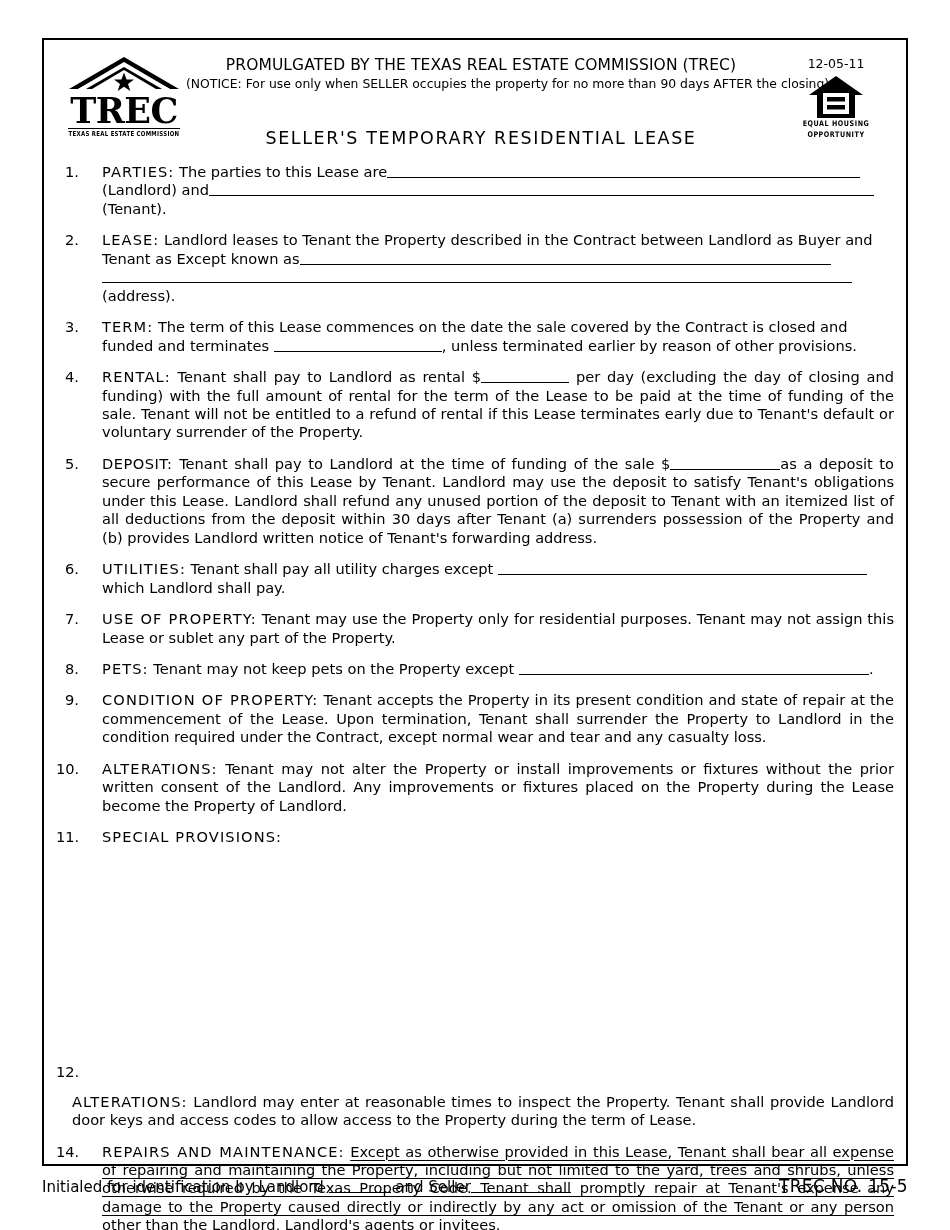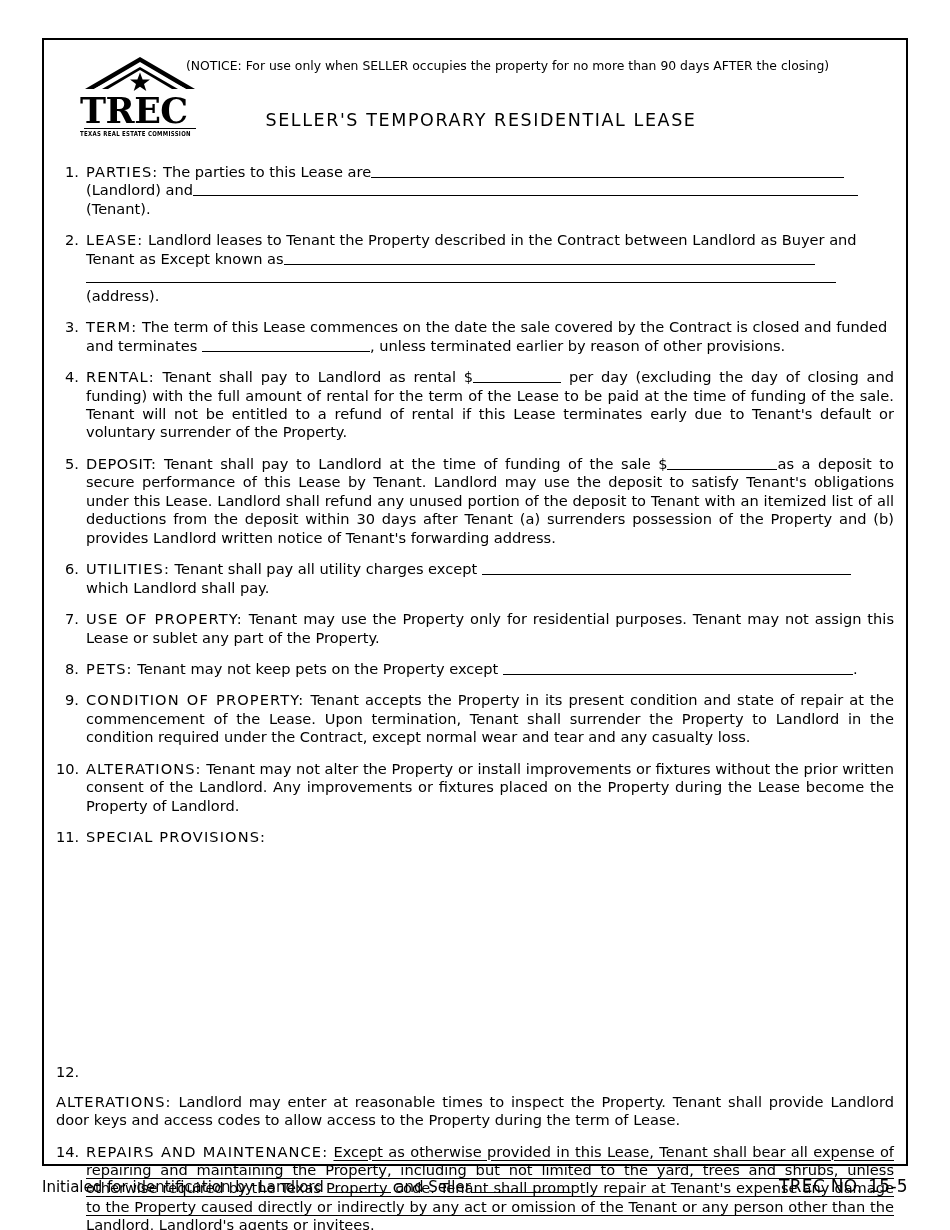--- a/index.html
+++ b/index.html
@@ -37,23 +37,24 @@
   }
 
   
   .header {
     position: relative;
     height: 102px;
   }
 
   .logo-trec {
     position: absolute;
-    left: 24px;
+    left: 8px;
     top: 8px;
     width: 120px;
+    text-align: center;
   }
   .trec-roof {
     position: relative;
     width: 116px;
     height: 40px;
     margin: 0 auto;
   }
   .trec-roof svg { display: block; }
   .trec-word {
     font-family: "DejaVu Serif", serif;
@@ -144,20 +145,21 @@
     flex: 0 0 30px;
     text-align: right;
     padding-right: 7px;
     box-sizing: border-box;
     white-space: nowrap;
   }
   .clause-body {
     flex: 1 1 auto;
     text-align: justify;
     text-justify: inter-word;
+    margin-left: 16px;
   }
   .clause-body.nojustify { text-align: left; }
 
   .lbl { letter-spacing: 1.1px; }
   .lbl-tight { letter-spacing: 0.5px; }
 
   
   .blank {
     display: inline-block;
     border-bottom: 1.4px solid #000;
@@ -210,24 +212,40 @@
             <polygon points="58,14 90,33 26,33" fill="#fff"></polygon>
             <polygon points="58,16.5 60.6,23.5 68,23.5 62,27.9 64.3,35 58,30.7 51.7,35 54,27.9 48,23.5 55.4,23.5" fill="#000"></polygon>
           </svg>
         </div>
         <div class="trec-word">TREC</div>
         <div class="trec-rule"></div>
         <div class="trec-sub">TEXAS REAL ESTATE COMMISSION</div>
       </div>
 
       <div class="header-center">
+        <div class="hdr-line1">PROMULGATED BY THE TEXAS REAL ESTATE COMMISSION (TREC)</div>
         <div class="hdr-line2">(NOTICE:  For use only when SELLER occupies the property for no more than 90 days AFTER the closing)</div>
         <div class="hdr-title">SELLER'S TEMPORARY RESIDENTIAL LEASE</div>
       </div>
 
+      <div class="header-right">
+        <div class="rev-date">12-05-11</div>
+        <div class="eho-house">
+          <svg width="56" height="44" viewBox="0 0 56 44" xmlns="http://www.w3.org/2000/svg">
+            <polygon points="28,1 55,20 47,20 47,43 9,43 9,20 1,20" fill="#000"></polygon>
+            <rect x="15" y="18" width="26" height="21" fill="#fff"></rect>
+            <rect x="19" y="22" width="18" height="4.5" fill="#000"></rect>
+            <rect x="19" y="30" width="18" height="4.5" fill="#000"></rect>
+          </svg>
+        </div>
+        <div class="eho-text">
+          <span>EQUAL HOUSING</span><br>
+          <span>OPPORTUNITY</span>
+        </div>
+      </div>
     </div>
 
     <div class="clauses">
 
       <div class="clause">
         <div class="clause-num">1.</div>
         <div class="clause-body nojustify">
           <span class="lbl">PARTIES:</span>
           <span>The parties to this Lease are</span><span class="blank" style="width:473px"></span><br>
           <span>(Landlord) and</span><span class="blank" style="width:665px"></span><span>(Tenant).</span>

